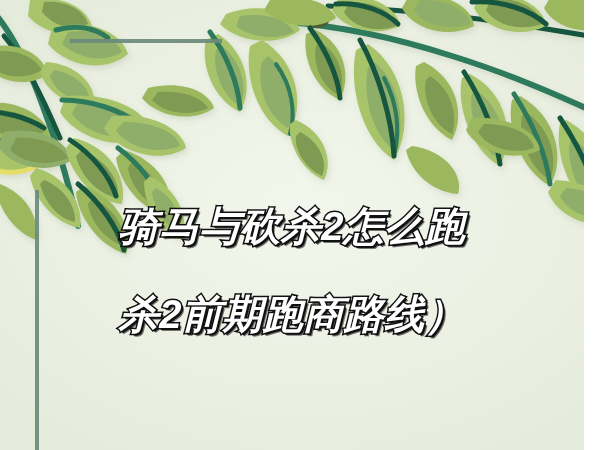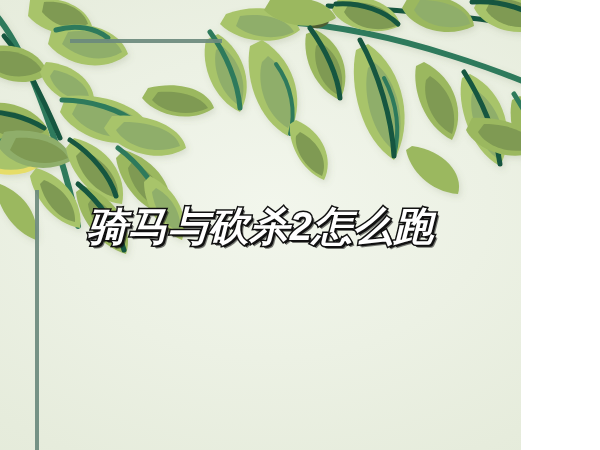--- a/index.html
+++ b/index.html
@@ -2,26 +2,25 @@
 <html><head>
 <meta charset="utf-8">
 <style>
   html, body {
     margin: 0;
     padding: 0;
     background: #ffffff;
   }
   #poster {
     position: relative;
-    width: 476px;
+    width: 584px;
     height: 450px;
     overflow: hidden;
     background: #e9efe1;
     font-family: "Liberation Sans", "DejaVu Sans", sans-serif;
-    padding-left: 45px;
   }
   #bg-gradient {
     position: absolute;
     inset: 0;
     background:
       radial-gradient(ellipse 520px 360px at 52% 46%, #f2f6ec 0%, #ecf1e4 42%, #e6ecdc 78%, #e3ead8 100%);
   }
   #art-layer {
     position: absolute;
     inset: 0;
@@ -219,15 +218,16 @@
         <path d="M 596 36 C 616 54, 618 84, 608 102 C 590 88, 584 56, 590 38 Z" fill="#9bb85f"></path>
       </g>
     </svg>
   </div>
 
   <div id="rule-horizontal"></div>
   <div id="rule-vertical"></div>
 
   <div id="headline">
     <span class="hl-line">骑马与砍杀2怎么跑</span>
+    <span class="hl-line">杀2前期跑商路线）</span>
   </div>
 
 </div>
 
 </body></html>

